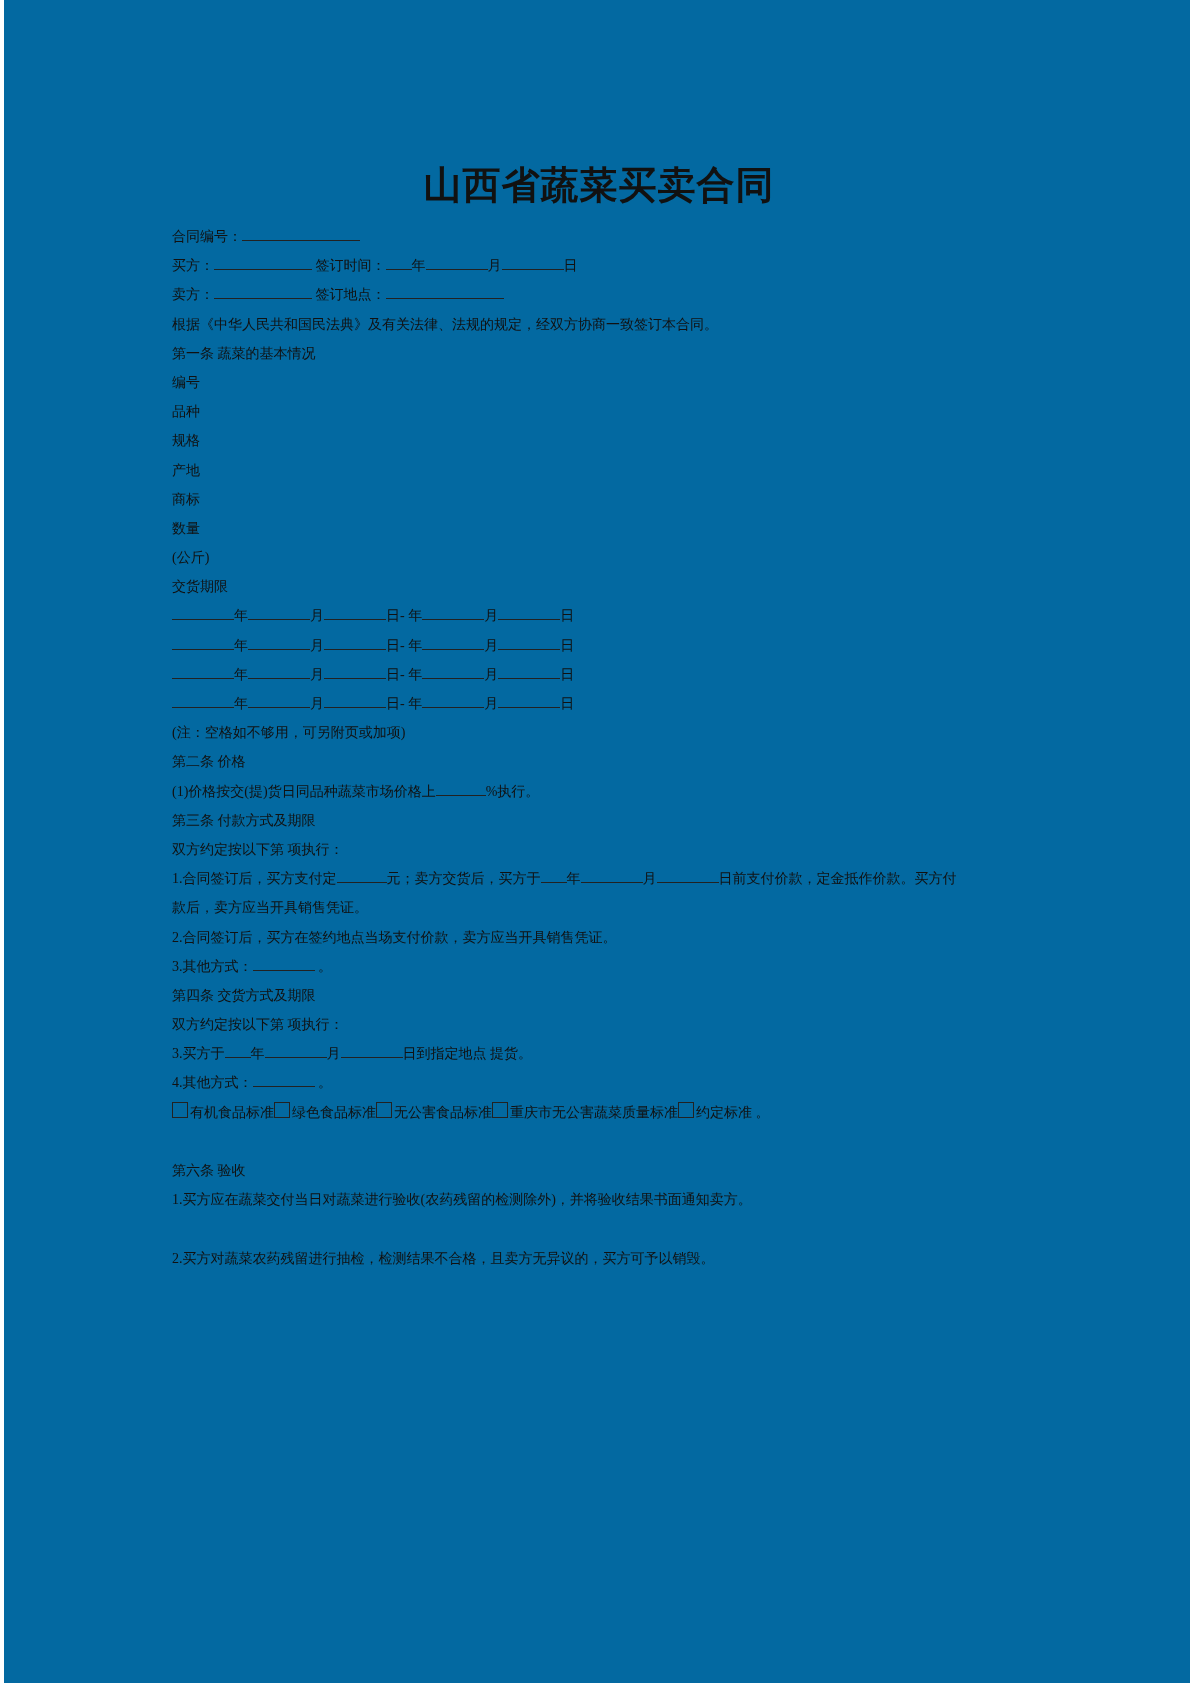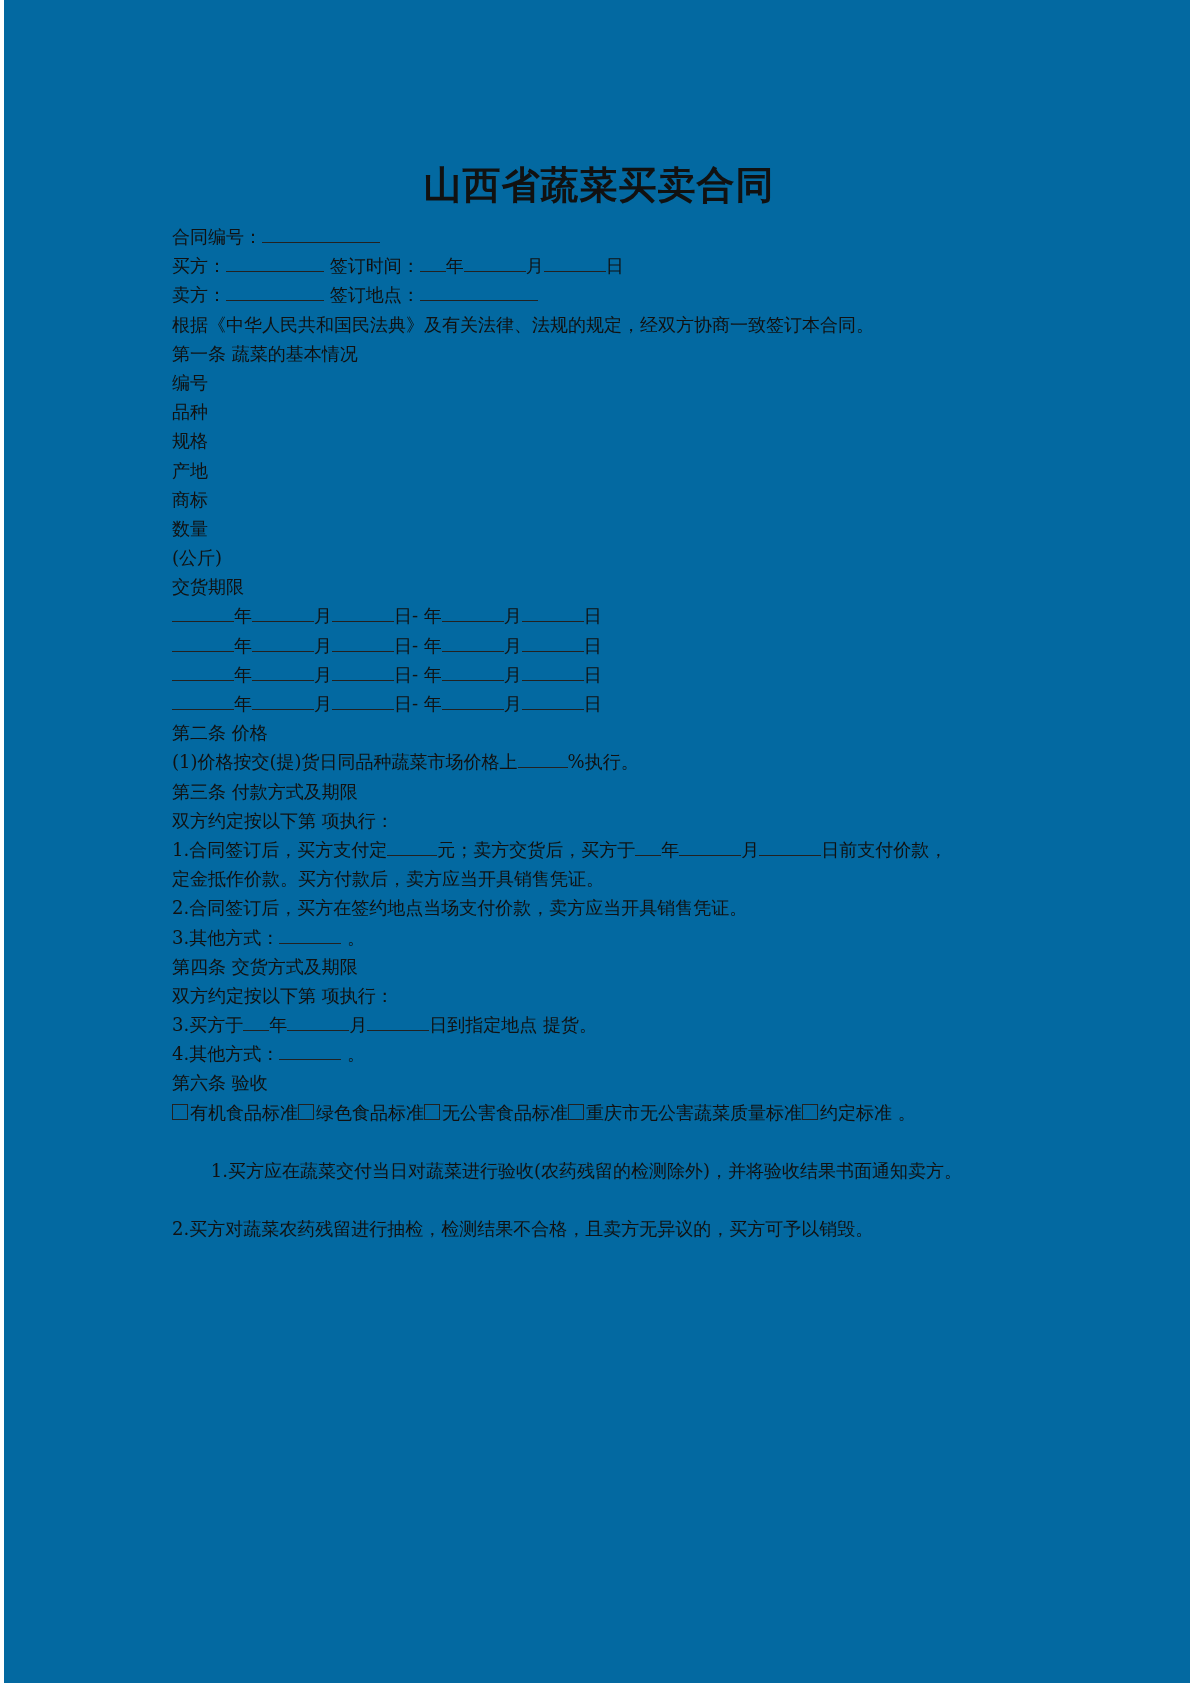--- a/index.html
+++ b/index.html
@@ -3,21 +3,21 @@
 <meta charset="utf-8">
 <style>
   html, body { margin: 0; padding: 0; background: #ffffff; }
   body { width: 1190px; height: 1683px; position: relative; overflow: hidden;
          font-family: "DejaVu Serif", "Liberation Serif", serif; color: #111; }
   .page { position: absolute; left: 4px; top: 0; width: 1190px; height: 1683px; background: #0369a1; }
   .title { position: absolute; top: 160px; left: 0; width: 1190px; text-align: center;
            font-size: 38px; font-weight: bold; letter-spacing: 1px; line-height: 50px;
            font-family: "DejaVu Sans", "Liberation Sans", sans-serif; }
   .body { position: absolute; left: 168px; top: 222px; width: 790px; }
-  .line { font-size: 18px; line-height: 29.2px; height: 29.2px; white-space: pre; }
+  .line { font-size: 14px; line-height: 29.2px; height: 29.2px; white-space: pre; font-family: Liberation Serif, serif; }
   .wrap { white-space: normal; height: auto; }
   .u { display: inline-block; border-bottom: 1px solid #222; height: 16px; vertical-align: baseline; } .u2 { width: 26px; } .u4 { width: 50px; }
   .u6 { width: 62px; } .u10 { width: 98px; } .u12 { width: 118px; }
   .box { display: inline-block; width: 14px; height: 14px; border: 1px solid #222; vertical-align: -1px; margin-right: 2px; }
 </style>
 </head>
 <body>
 
 <div class="page">
   <div class="title">山西省蔬菜买卖合同</div>
@@ -36,34 +36,35 @@
     <div class="line">产地</div>
     <div class="line">商标</div>
     <div class="line">数量</div>
     <div class="line">(公斤)</div>
     <div class="line">交货期限</div>
 
     <div class="line"><span class="u u6"></span><span>年</span><span class="u u6"></span><span>月</span><span class="u u6"></span><span>日- </span><span>年</span><span class="u u6"></span><span>月</span><span class="u u6"></span><span>日</span></div>
     <div class="line"><span class="u u6"></span><span>年</span><span class="u u6"></span><span>月</span><span class="u u6"></span><span>日- </span><span>年</span><span class="u u6"></span><span>月</span><span class="u u6"></span><span>日</span></div>
     <div class="line"><span class="u u6"></span><span>年</span><span class="u u6"></span><span>月</span><span class="u u6"></span><span>日- </span><span>年</span><span class="u u6"></span><span>月</span><span class="u u6"></span><span>日</span></div>
     <div class="line"><span class="u u6"></span><span>年</span><span class="u u6"></span><span>月</span><span class="u u6"></span><span>日- </span><span>年</span><span class="u u6"></span><span>月</span><span class="u u6"></span><span>日</span></div>
+    <div class="line">(注：空格如不够用，可另附页或加项)</div>
 
     <div class="line">第二条 价格</div>
     <div class="line"><span>(1)价格按交(提)货日同品种蔬菜市场价格上</span><span class="u u4"></span><span>%执行。</span></div>
 
     <div class="line">第三条 付款方式及期限</div>
     <div class="line">双方约定按以下第 项执行：</div>
     <div class="line wrap" style="height:58.4px;"><span>1.合同签订后，买方支付定</span><span class="u u4"></span><span>元；卖方交货后，买方于</span><span class="u u2"></span><span>年</span><span class="u u6"></span><span>月</span><span class="u u6"></span><span>日前支付价款，定金抵作价款。买方付款后，卖方应当开具销售凭证。</span></div>
     <div class="line">2.合同签订后，买方在签约地点当场支付价款，卖方应当开具销售凭证。</div>
     <div class="line"><span>3.其他方式：</span><span class="u u6"></span><span> 。</span></div>
 
     <div class="line">第四条 交货方式及期限</div>
     <div class="line">双方约定按以下第 项执行：</div>
     <div class="line"><span>3.买方于</span><span class="u u2"></span><span>年</span><span class="u u6"></span><span>月</span><span class="u u6"></span><span>日到指定地点 提货。</span></div>
     <div class="line"><span>4.其他方式：</span><span class="u u6"></span><span> 。</span></div>
 
+    <div class="line wrap" style="height:58.4px;"><span class="box"></span><span>有机食品标准</span><span class="box"></span><span>绿色食品标准</span><span class="box"></span><span>无公害食品标准</span><span class="box"></span><span>重庆市无公害蔬菜质量标准</span><span class="box"></span><span>约定标准 。</span></div>
+
     <div class="line">第六条 验收</div>
-
-    <div class="line wrap" style="height:58.4px;"><span class="box"></span><span>有机食品标准</span><span class="box"></span><span>绿色食品标准</span><span class="box"></span><span>无公害食品标准</span><span class="box"></span><span>重庆市无公害蔬菜质量标准</span><span class="box"></span><span>约定标准 。</span></div>
-    <div class="line wrap" style="height:58.4px;text-align:right;">1.买方应在蔬菜交付当日对蔬菜进行验收(农药残留的检测除外)，并将验收结果书面通知卖方。</div>
+    <div class="line wrap" style="height:58.4px;">1.买方应在蔬菜交付当日对蔬菜进行验收(农药残留的检测除外)，并将验收结果书面通知卖方。</div>
     <div class="line">2.买方对蔬菜农药残留进行抽检，检测结果不合格，且卖方无异议的，买方可予以销毁。</div>
   </div>
 </div>
 
 </body></html>

